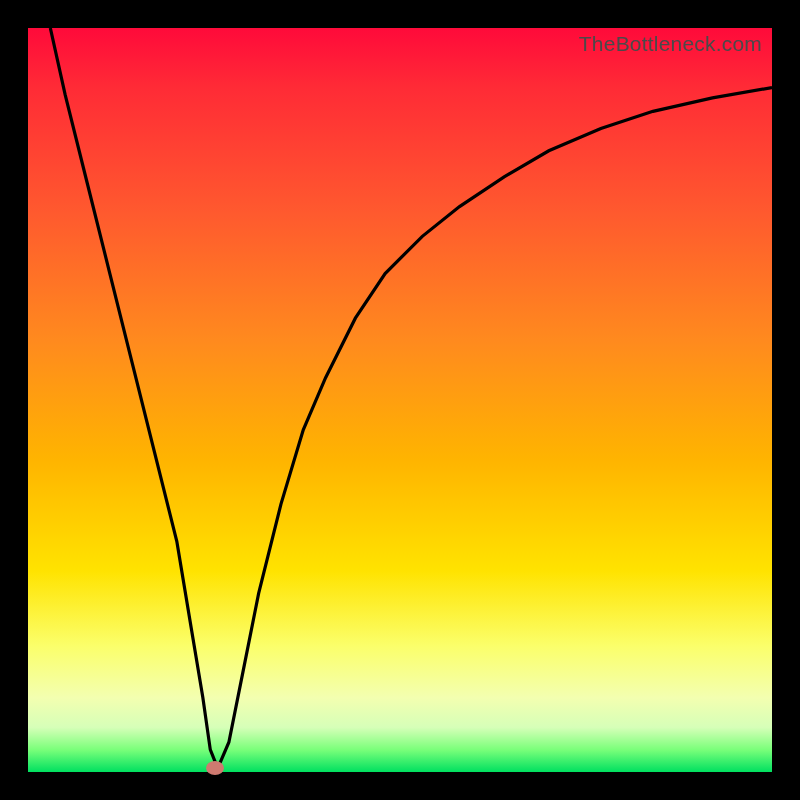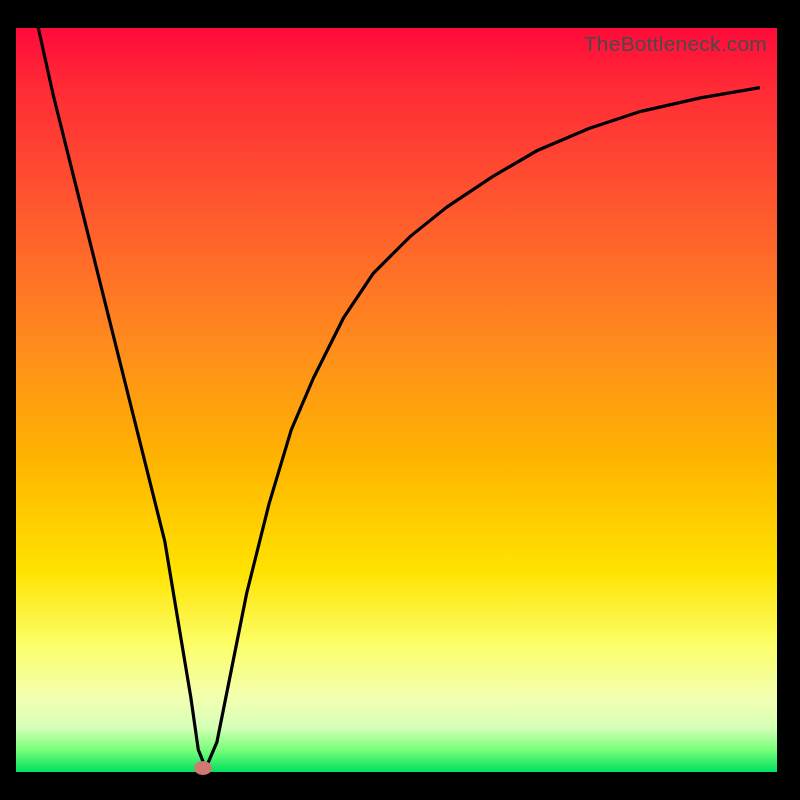--- a/index.html
+++ b/index.html
@@ -12,40 +12,39 @@
     font-family: Arial, Helvetica, sans-serif;
   }
   .frame {
     position: relative;
     width: 800px;
     height: 800px;
     background: #000;
   }
   .plot {
     position: absolute;
-    left: 16px;
+    left: 28px;
     top: 28px;
     width: 744px;
     height: 744px;
     
     background: linear-gradient(
       to bottom,
       #ff0a3a 0%,
       #ff2b36 8%,
       #ff5a2e 25%,
       #ff8a1e 42%,
       #ffb400 58%,
       #ffe300 73%,
       #fbff6a 83%,
       #f3ffb0 90%,
       #d6ffb8 94%,
       #7aff7a 97%,
       #00e060 100%
     );
-    padding-left: 17px;
   }
   .watermark {
     position: absolute;
     top: 4px;
     right: 10px;
     color: #4a4a4a;
     font-size: 21px;
     font-weight: 500;
     letter-spacing: 0.2px;
     pointer-events: none;

